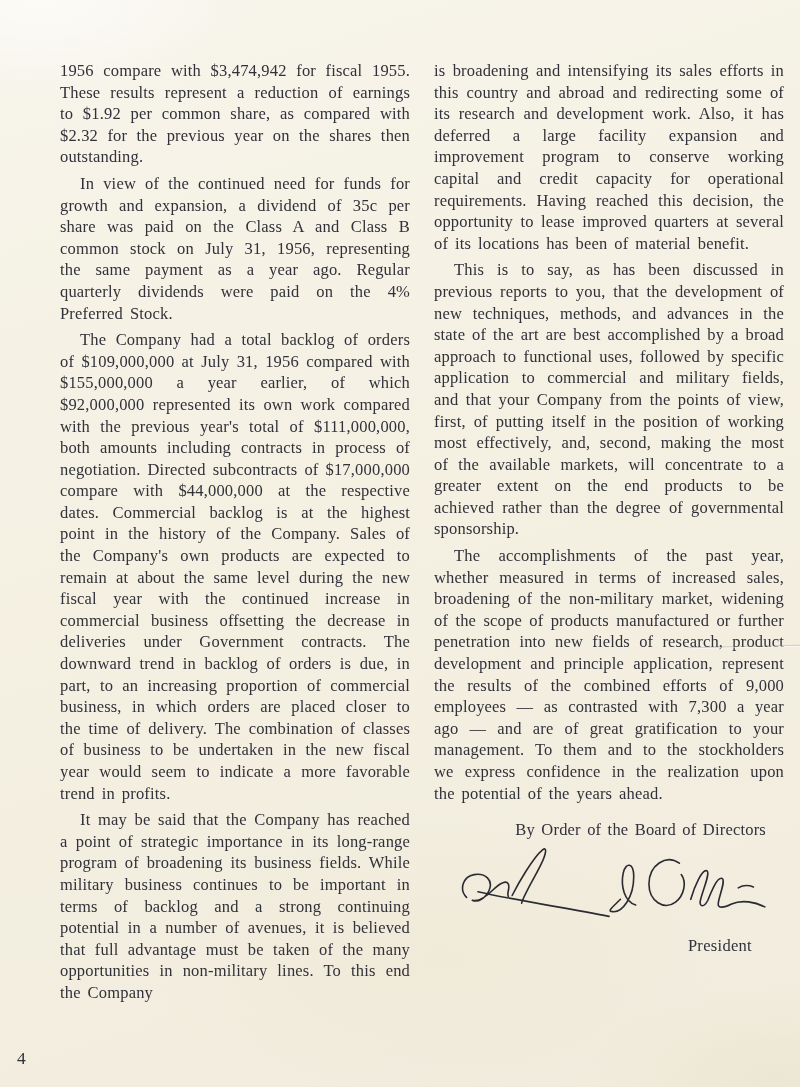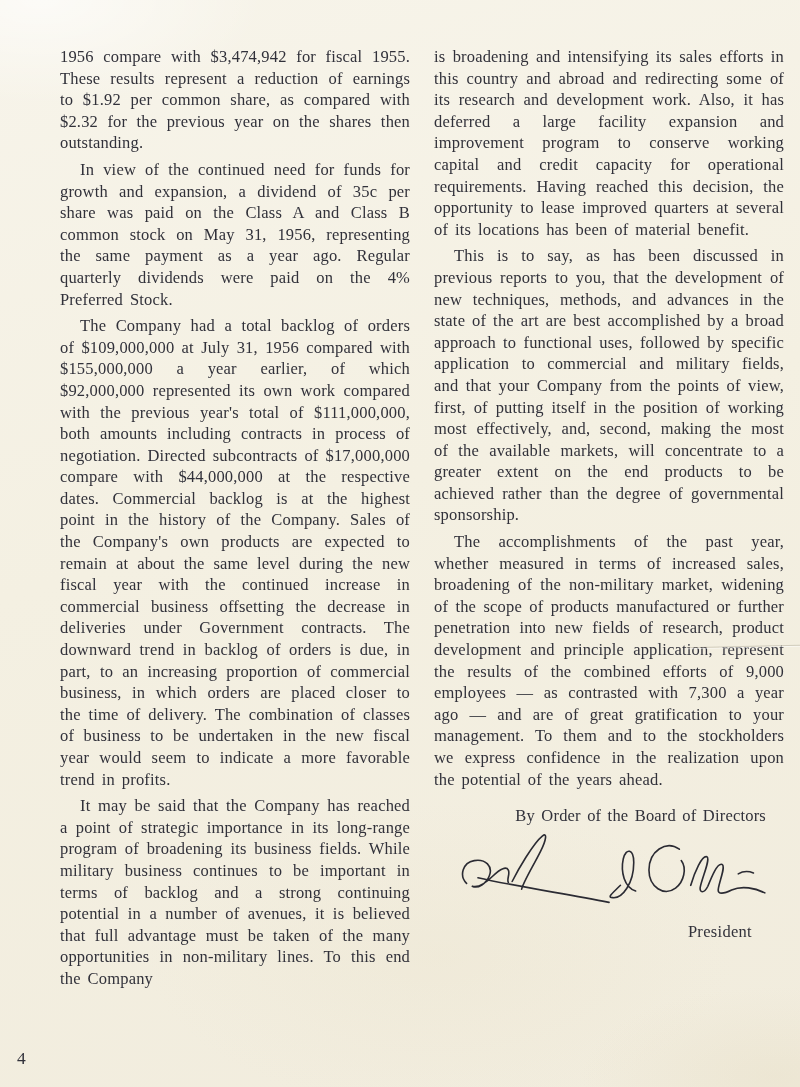--- a/index.html
+++ b/index.html
@@ -11,21 +11,21 @@
     background-image:
       radial-gradient(ellipse 320px 150px at 5% 0%, rgba(255,255,255,0.65), rgba(255,255,255,0) 70%),
       radial-gradient(ellipse 260px 120px at 97% 99%, rgba(228,219,193,0.35), rgba(228,219,193,0) 75%),
       radial-gradient(ellipse 420px 220px at 55% 88%, rgba(231,222,196,0.22), rgba(231,222,196,0) 70%),
       linear-gradient(163deg, #f7f4ea 0%, #f4f0e2 45%, #f1ecdd 100%);
     font-family:"Liberation Serif","DejaVu Serif",serif;
     color:#31313a;
     overflow:hidden;
   }
   .columns {
-    position:absolute; left:60px; top:46px;
+    position:absolute; left:60px; top:60px;
     width:724px;
     display:flex; gap:24px;
   }
   .column { width:350px; }
   .para {
     margin:0 0 5px 0;
     font-size:16.5px;
     line-height:21.6px;
     text-align:justify;
     text-indent:20px;
@@ -68,21 +68,21 @@
 </style>
 </head>
 <body>
 
 <div class="page">
 
   <div class="columns">
 
     <div class="column">
       <p class="para flush">1956 compare with $3,474,942 for fiscal 1955. These results represent a reduction of earnings to $1.92 per common share, as compared with $2.32 for the previous year on the shares then outstanding.</p>
-      <p class="para">In view of the continued need for funds for growth and expansion, a dividend of 35c per share was paid on the Class A and Class B common stock on May 31, 1956, representing the same payment as a year ago. Regular quarterly dividends were paid on the 4% Preferred Stock.</p>
+      <p class="para">In view of the continued need for funds for growth and expansion, a dividend of 35c per share was paid on the Class A and Class B common stock on July 31, 1956, representing the same payment as a year ago. Regular quarterly dividends were paid on the 4% Preferred Stock.</p>
       <p class="para">The Company had a total backlog of orders of $109,000,000 at July 31, 1956 compared with $155,000,000 a year earlier, of which $92,000,000 represented its own work compared with the previous year's total of $111,000,000, both amounts including contracts in process of negotiation. Directed subcontracts of $17,000,000 compare with $44,000,000 at the respective dates. Commercial backlog is at the highest point in the history of the Company. Sales of the Company's own products are expected to remain at about the same level during the new fiscal year with the continued increase in commercial business offsetting the decrease in deliveries under Government contracts. The downward trend in backlog of orders is due, in part, to an increasing proportion of commercial business, in which orders are placed closer to the time of delivery. The combination of classes of business to be undertaken in the new fiscal year would seem to indicate a more favorable trend in profits.</p>
       <p class="para">It may be said that the Company has reached a point of strategic importance in its long-range program of broadening its business fields. While military business continues to be important in terms of backlog and a strong continuing potential in a number of avenues, it is believed that full advantage must be taken of the many opportunities in non-military lines. To this end the Company</p>
     </div>
 
     <div class="column">
       <p class="para flush">is broadening and intensifying its sales efforts in this country and abroad and redirecting some of its research and development work. Also, it has deferred a large facility expansion and improvement program to conserve working capital and credit capacity for operational requirements. Having reached this decision, the opportunity to lease improved quarters at several of its locations has been of material benefit.</p>
       <p class="para">This is to say, as has been discussed in previous reports to you, that the development of new techniques, methods, and advances in the state of the art are best accomplished by a broad approach to functional uses, followed by specific application to commercial and military fields, and that your Company from the points of view, first, of putting itself in the position of working most effectively, and, second, making the most of the available markets, will concentrate to a greater extent on the end products to be achieved rather than the degree of governmental sponsorship.</p>
       <p class="para">The accomplishments of the past year, whether measured in terms of increased sales, broadening of the non-military market, widening of the scope of products manufactured or further penetration into new fields of research, product development and principle application, represent the results of the combined efforts of 9,000 employees — as contrasted with 7,300 a year ago — and are of great gratification to your management. To them and to the stockholders we express confidence in the realization upon the potential of the years ahead.</p>
 
       <p class="by-order">By Order of the Board of Directors</p>

